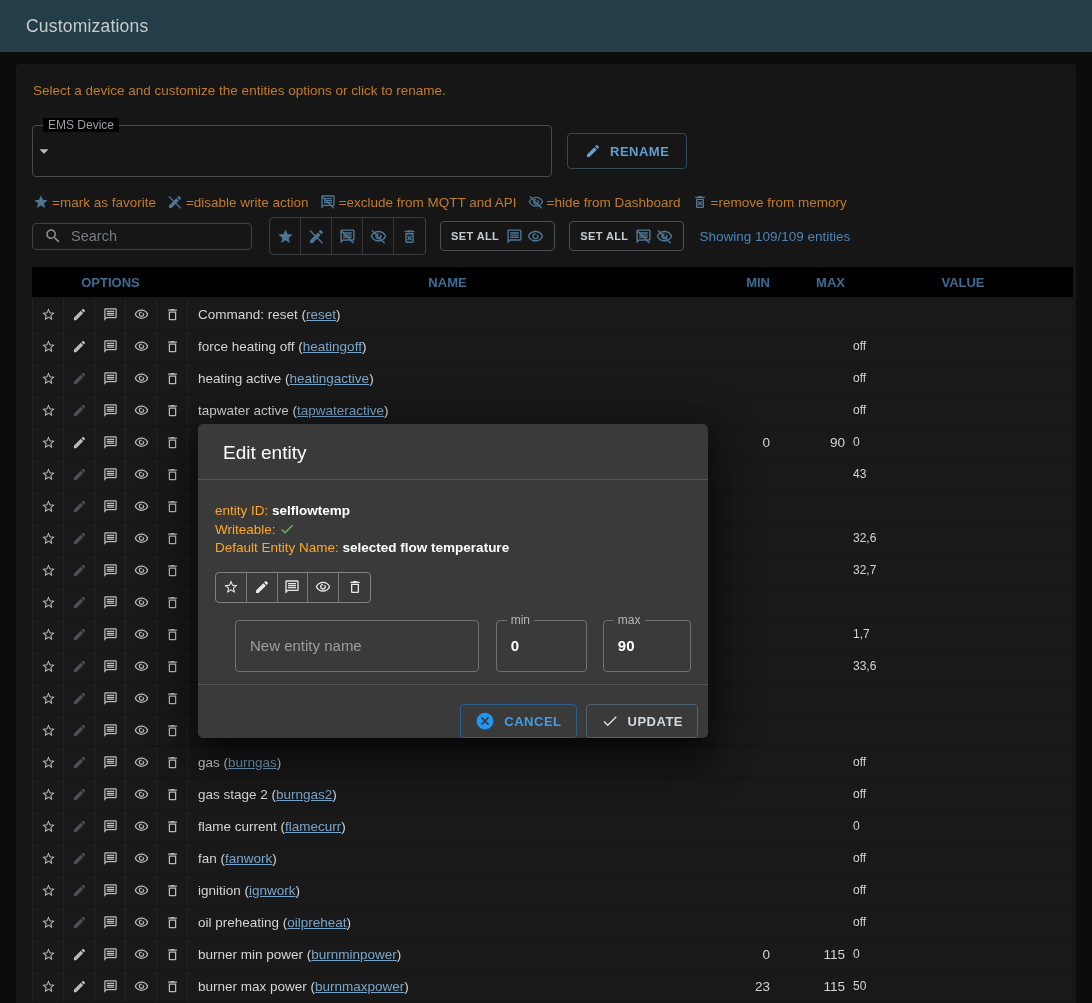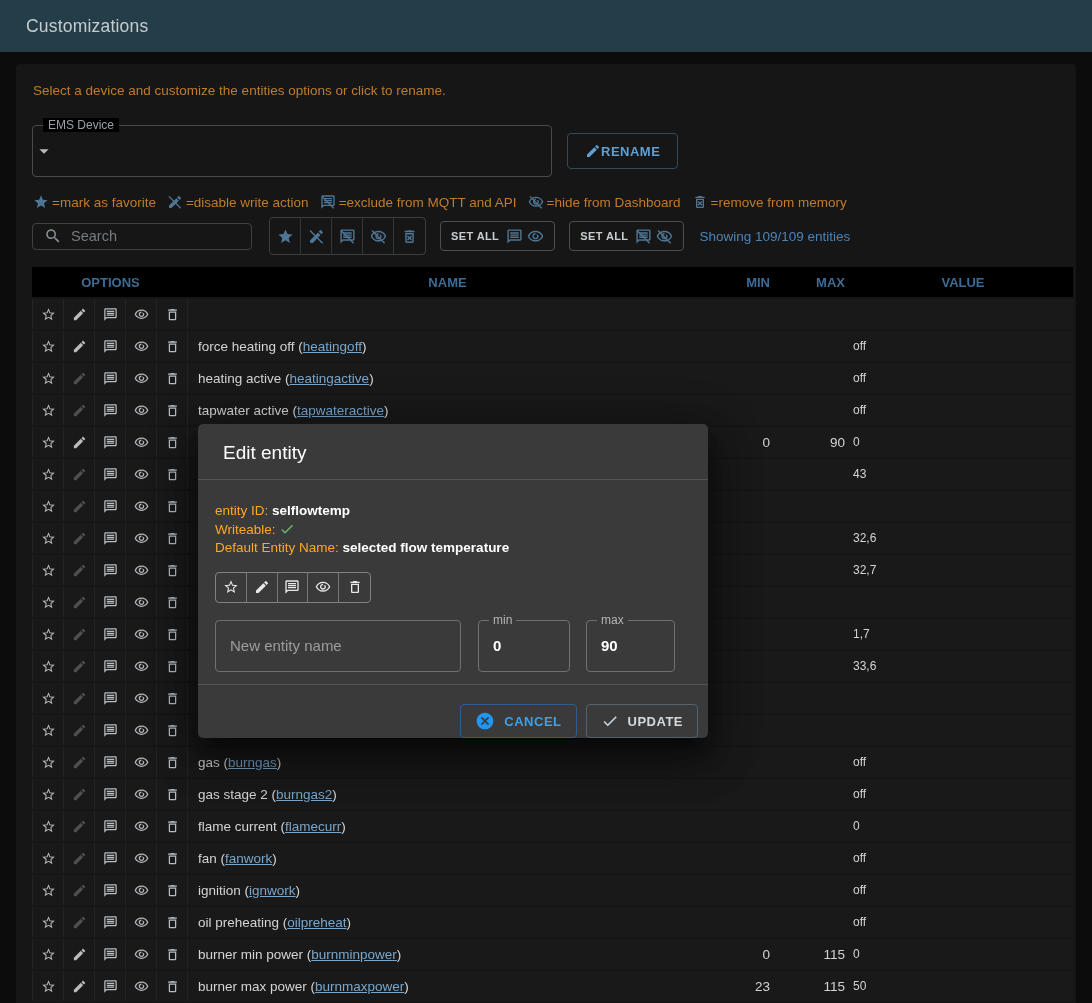--- a/index.html
+++ b/index.html
@@ -40,21 +40,21 @@
     position:absolute; top:-8px; left:10px; background:#000000;
     padding:0 5px; font-size:12px; color:#9aa0a3;text-align:center;
   }
   .select-value { font-size:15.5px; color:#e8e8e8; padding-left:15px; flex:1; }
   .select .caret { width:22px; height:22px; color:#b9bdbf; margin-right:10px; }
   .btn-rename {
     margin-left:15px; height:36px; padding:0 17px;
     background:none; border:1px solid #32495a; border-radius:4px;
     color:var(--primary-blue,#5f9fd2); font-family:inherit;
     font-size:13px; font-weight:bold; letter-spacing:.5px;
-    display:flex; align-items:center; cursor:pointer;
+    display:flex; align-items:center; gap:9px; cursor:pointer;
   }
   .btn-rename svg { width:16px; height:16px; }
 
   
   .legend { display:flex; align-items:center; margin:17px 0 0 1px; gap:11px; }
   .legend-item { display:flex; align-items:center; gap:3px; }
   .legend-item svg { width:16px; height:16px; color:var(--steel-blue,#4e7694); }
   .legend-item span { color:var(--accent-orange,#c07c2c); font-size:13.5px; }
 
   
@@ -145,21 +145,21 @@
   }
   .tfield input {
     background:none; border:none; outline:none; width:100%;
     font-family:inherit; font-size:15px; color:#fff; font-weight:bold; padding:0 14px;
   }
   .tfield input::placeholder { color:#9d9d9d; font-weight:normal; }
   .tf-label {
     position:absolute; top:-8px; left:10px; background:#3a3a3a;
     padding:0 4px; font-size:12px; color:#b5b5b5;
   }
-  .f-name { width:246px; }
+  .f-name { width:246px;margin-left:20px; }
   .f-min  { width:92px; margin-left:17px; }
   .f-max  { width:89px; margin-left:16px; }
   .modal-actions {
     padding:19px 10px 0; display:flex; justify-content:flex-end; gap:9px;
   }
   .btn-dialog {
     height:34px; padding:0 14px; background:none; border-radius:4px;
     display:flex; align-items:center; gap:9px; cursor:pointer;
     font-family:inherit; font-size:13px; font-weight:bold; letter-spacing:.5px;
   }
@@ -319,20 +319,21 @@
               <svg viewBox="0 0 24 24">
                 <path d="M12 6a9.77 9.77 0 0 1 8.82 5.5A9.77 9.77 0 0 1 12 17a9.77 9.77 0 0 1-8.82-5.5A9.77 9.77 0 0 1 12 6m0-2C7 4 2.73 7.11 1 11.5 2.73 15.89 7 19 12 19s9.27-3.11 11-7.5C21.27 7.11 17 4 12 4zm0 5a2.5 2.5 0 0 1 0 5 2.5 2.5 0 0 1 0-5m0-2c-2.48 0-4.5 2.02-4.5 4.5S9.52 16 12 16s4.5-2.02 4.5-4.5S14.48 9 12 9z"></path>
               </svg>
             </span>
             <span class="opt-cell">
               <svg viewBox="0 0 24 24">
                 <path d="M16 9v10H8V9h8m-1.5-6h-5l-1 1H5v2h14V4h-3.5l-1-1zM18 7H6v12c0 1.1.9 2 2 2h8c1.1 0 2-.9 2-2V7z"></path>
               </svg>
             </span>
           </div>
+          <div class="cname">Command: reset (<a>reset</a>)</div>
           <div class="cmin"></div>
           <div class="cmax"></div>
           <div class="cvalue"></div>
         </div>
         <div class="trow">
           <div class="opts">
             <span class="opt-cell">
               <svg viewBox="0 0 24 24">
                 <path d="M22 9.24l-7.19-.62L12 2 9.19 8.63 2 9.24l5.46 4.73L5.82 21 12 17.27 18.18 21l-1.63-7.03L22 9.24zM12 15.4l-3.76 2.27 1-4.28-3.32-2.88 4.38-.38L12 6.1l1.71 4.04 4.38.38-3.32 2.88 1 4.28L12 15.4z"></path>
               </svg>

